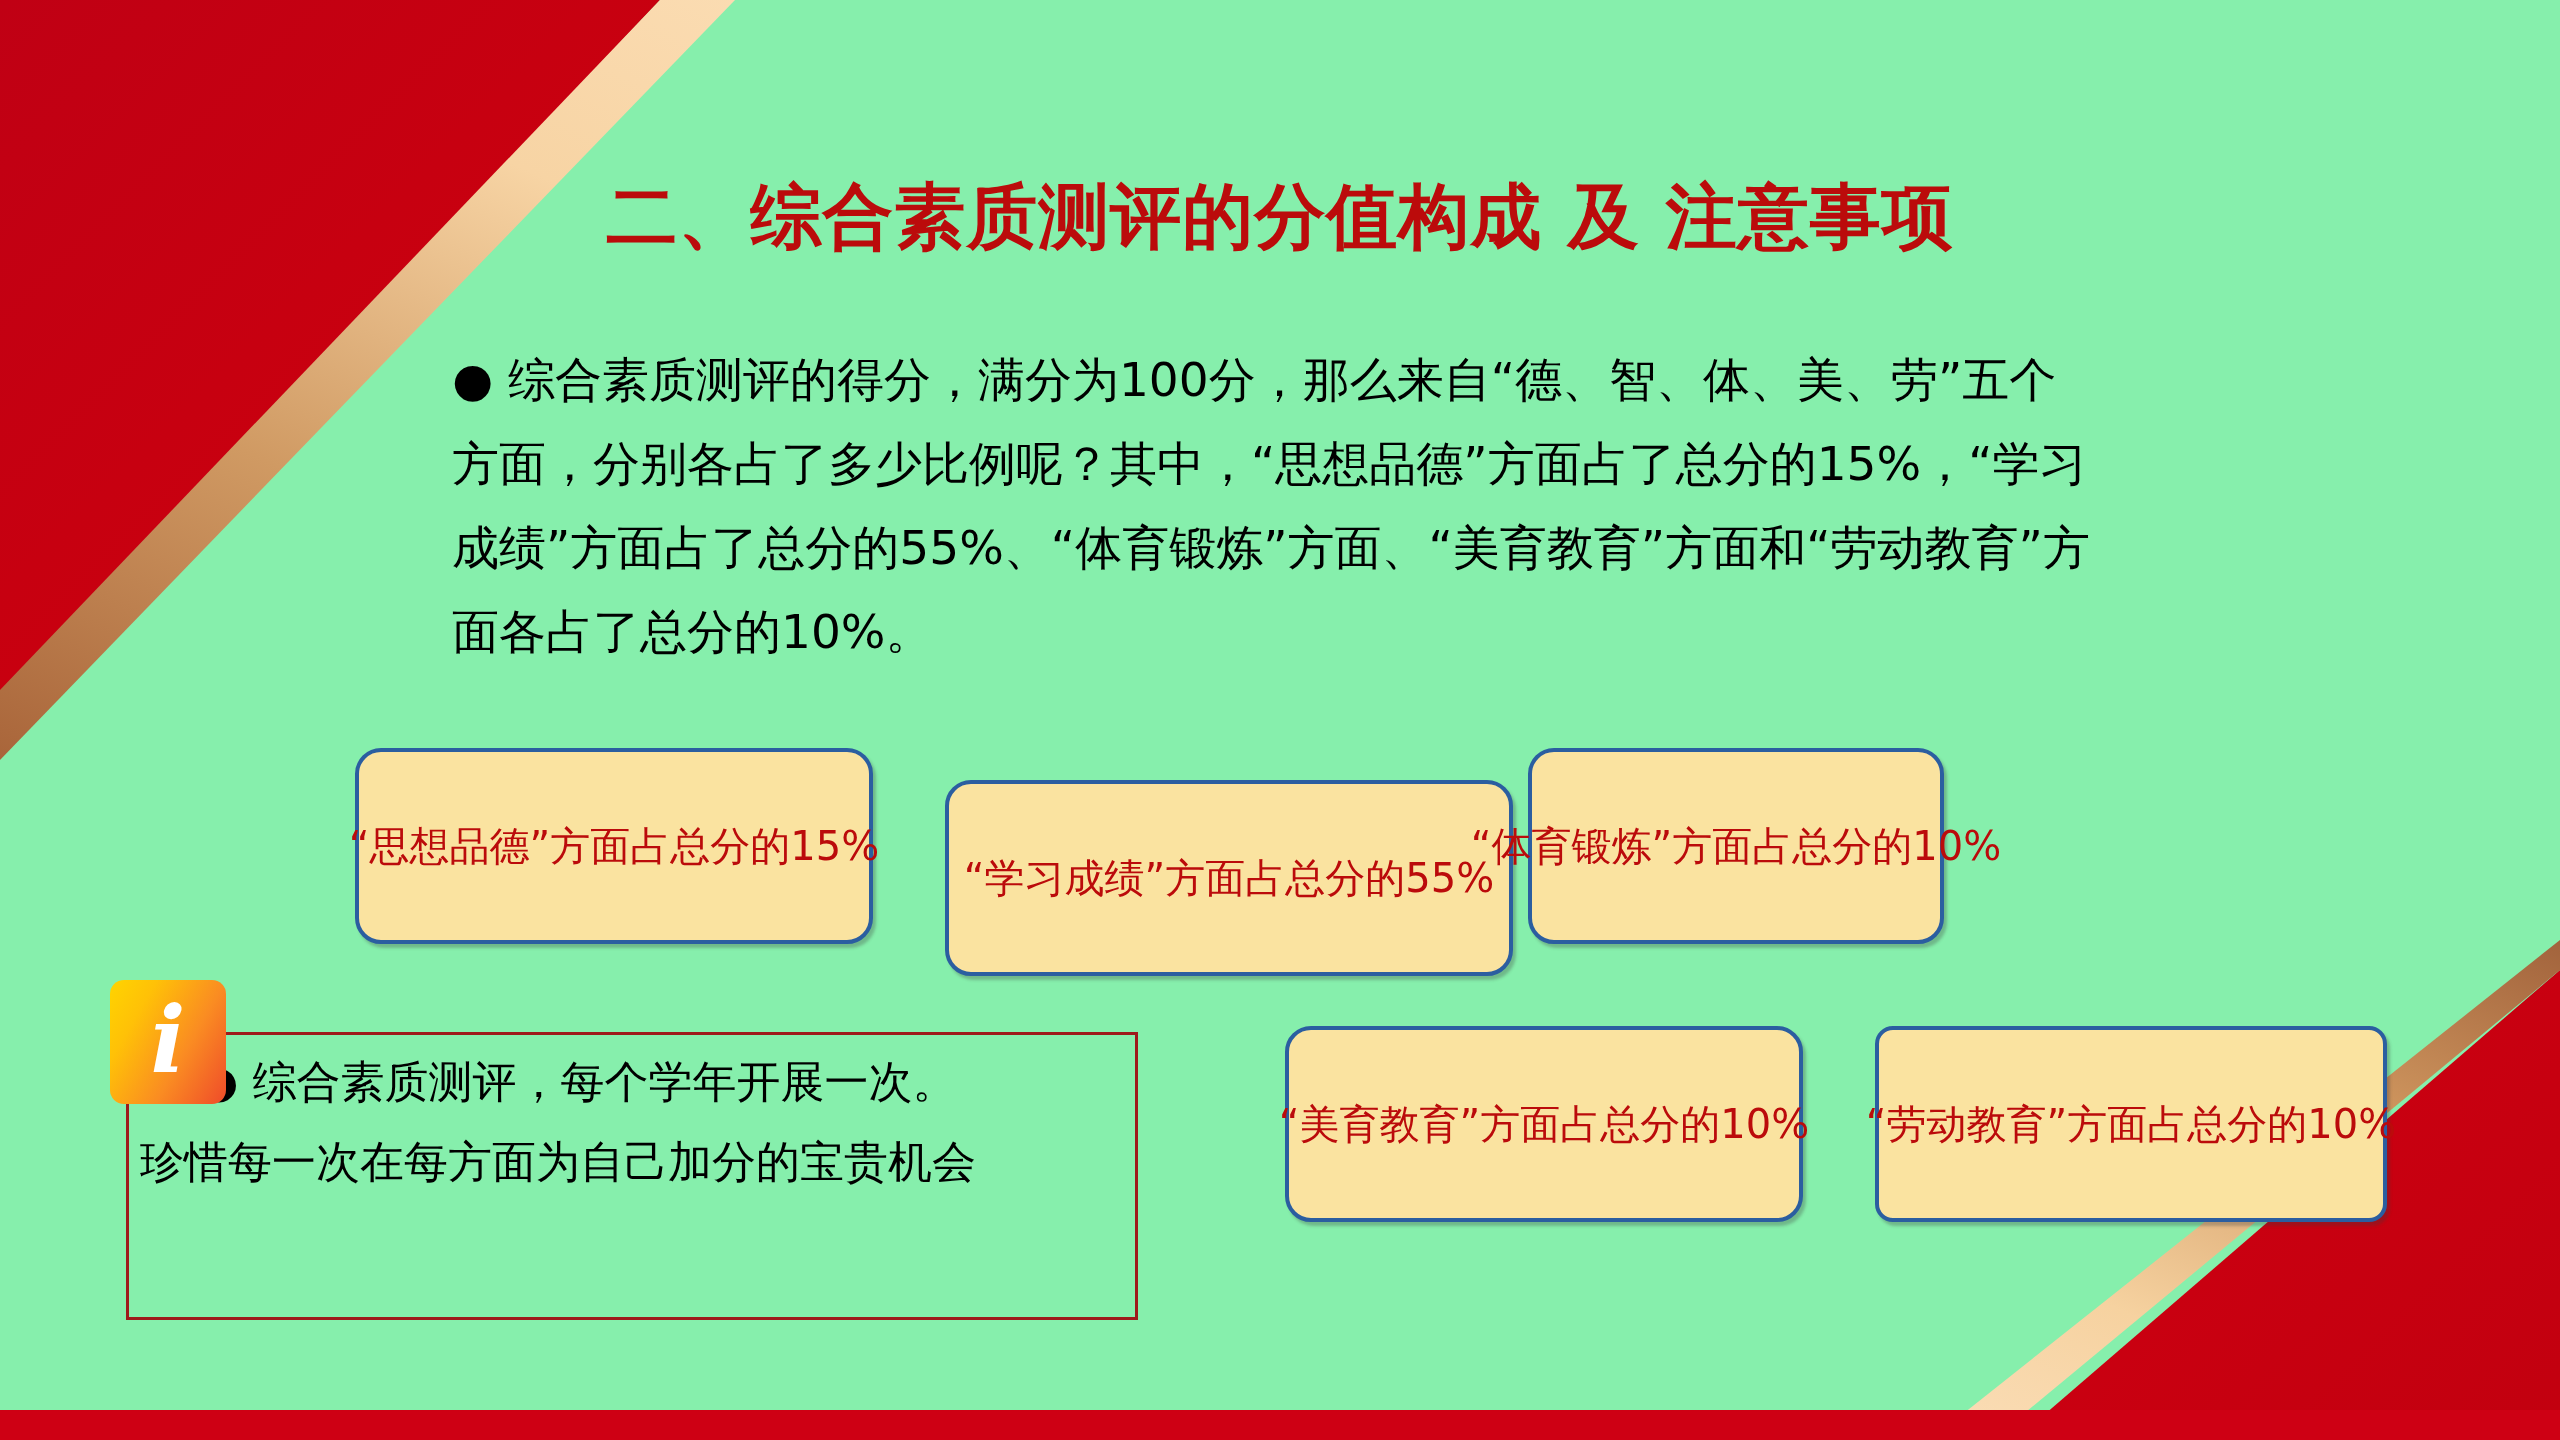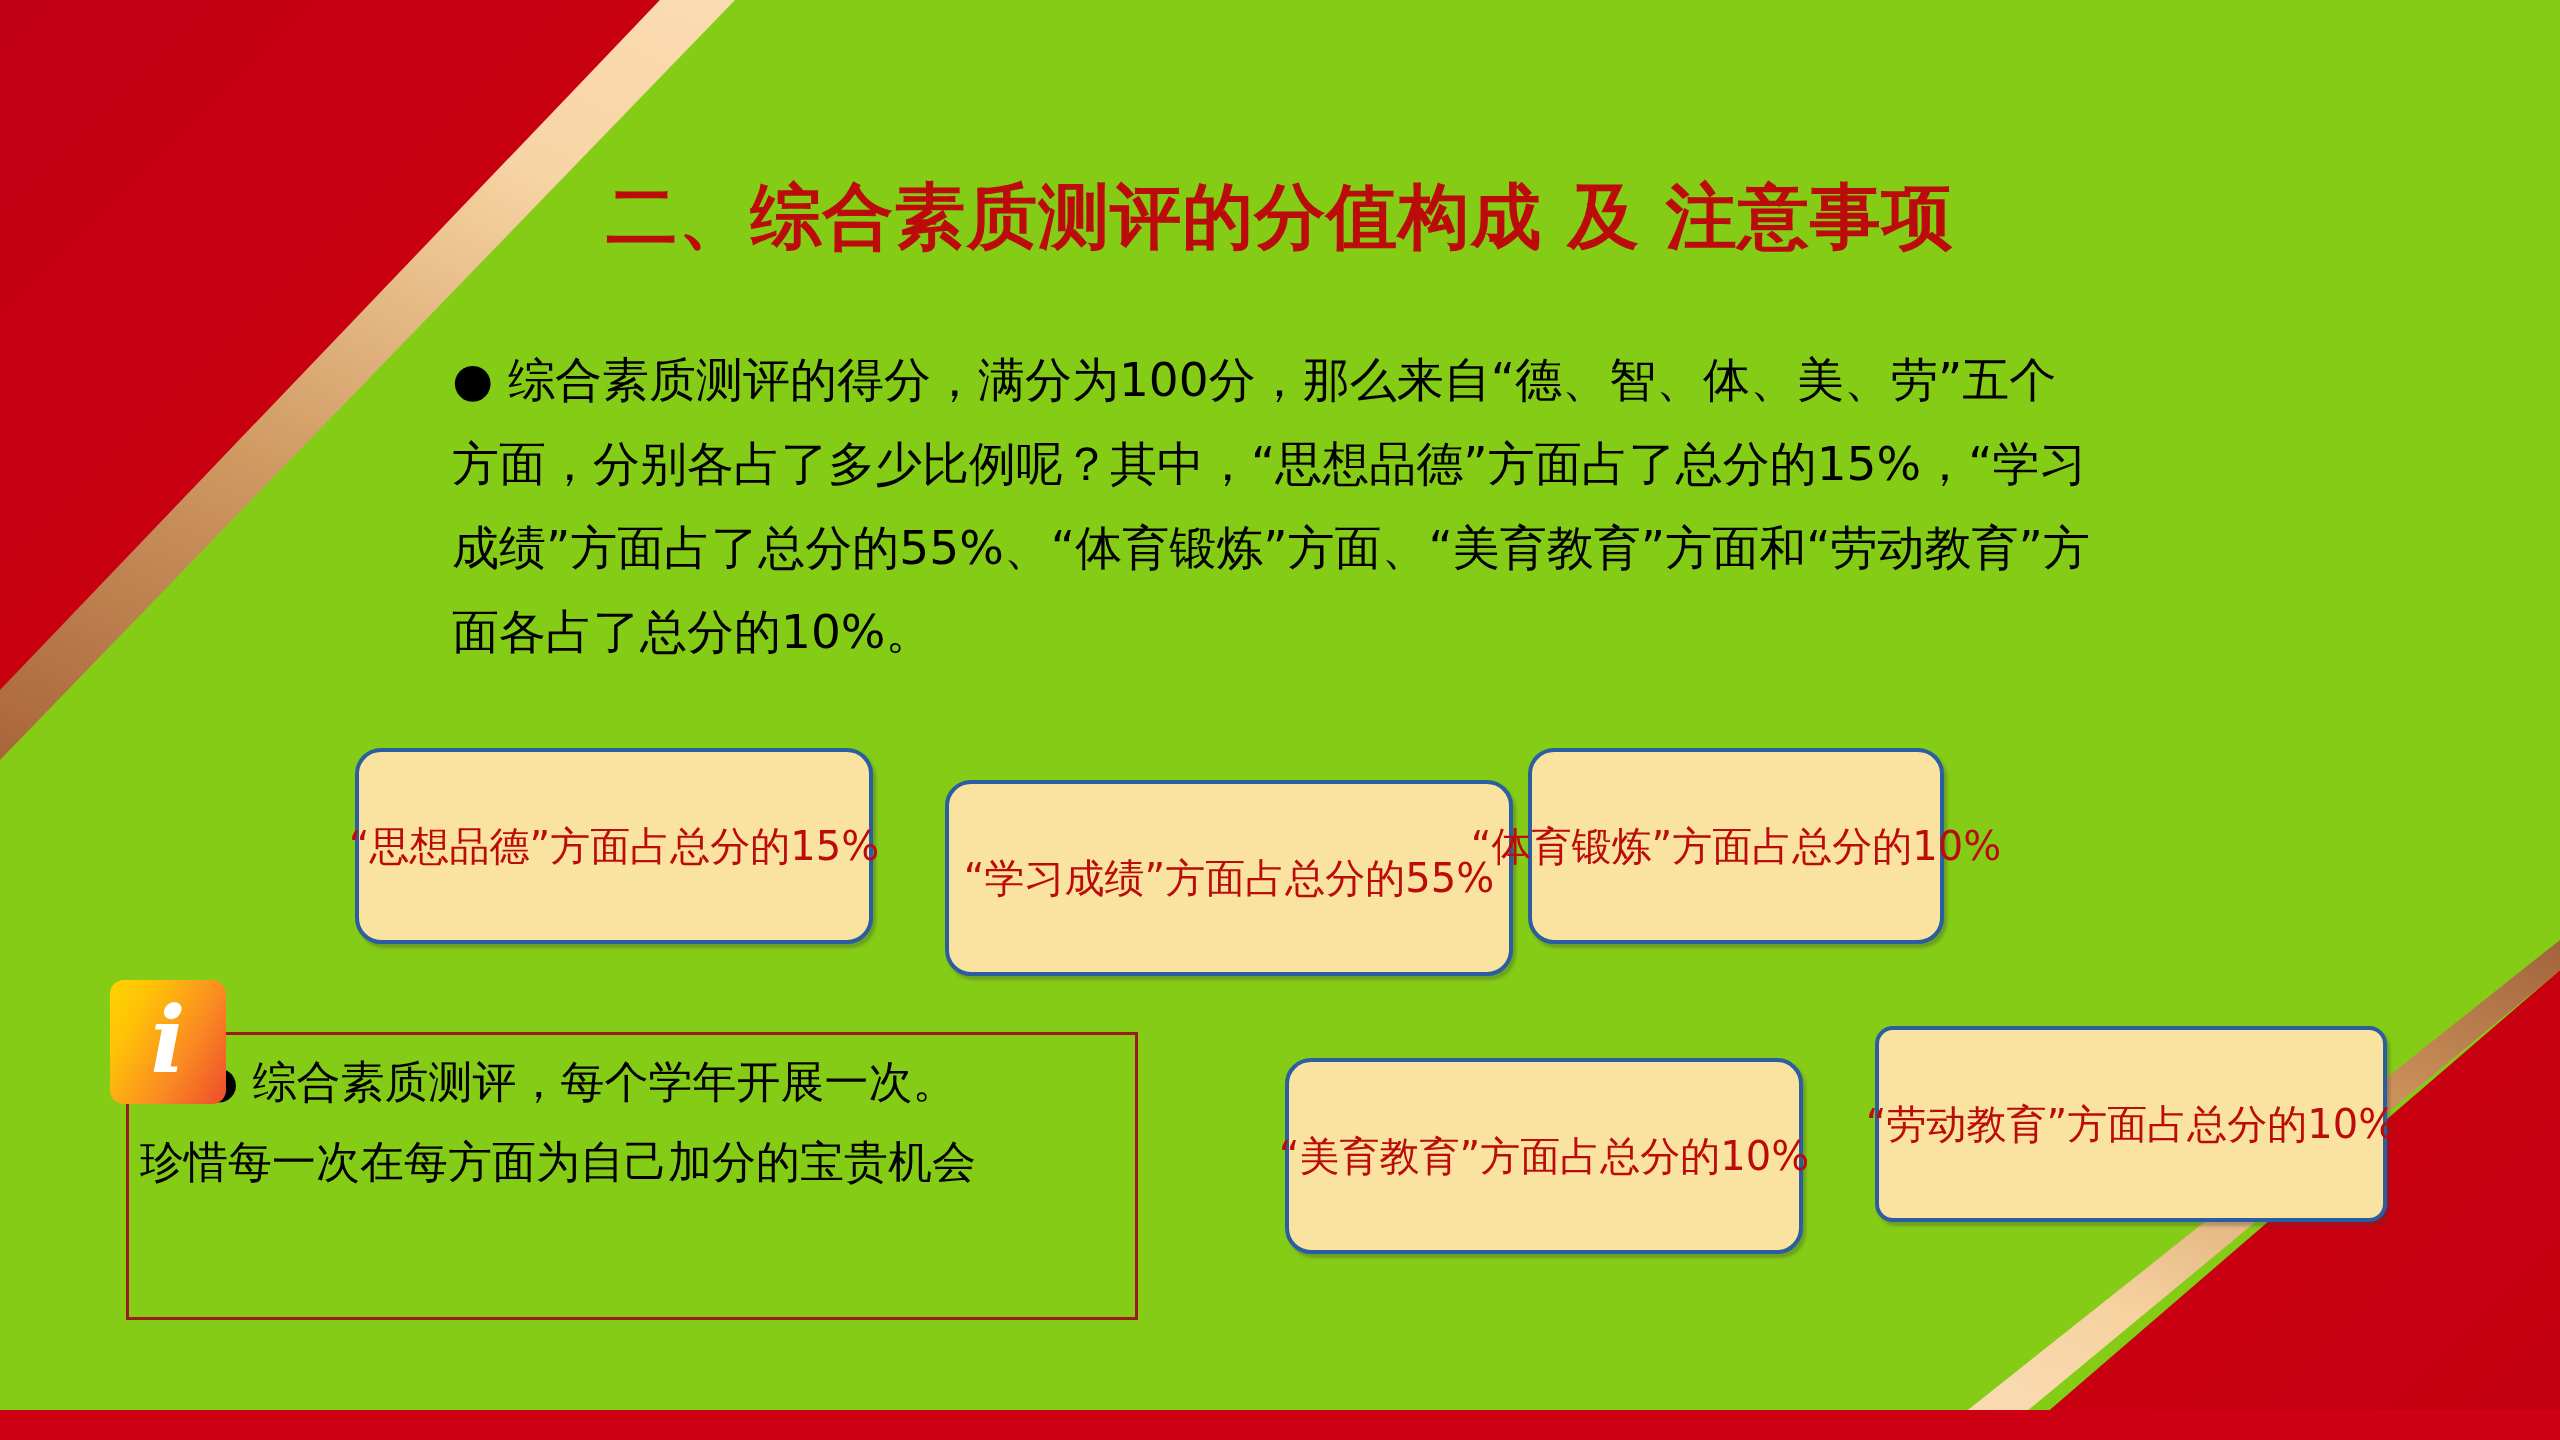--- a/index.html
+++ b/index.html
@@ -7,21 +7,21 @@
     padding: 0;
     background: #ffffff;
   }
   body {
     font-family: "DejaVu Sans", "Liberation Sans", sans-serif;
   }
   #slide {
     position: relative;
     width: 2560px;
     height: 1440px;
-    background: #84cc16;
+    background: #86efac;
     overflow: hidden;
   }
 
   
   .corner-tl-red {
     position: absolute;
     left: 0; top: 0;
     width: 700px; height: 700px;
     background: linear-gradient(135deg, #c00014 0%, #c9000f 55%, #d0010f 100%);
     clip-path: polygon(0 0, 660px 0, 0 700px);
@@ -96,21 +96,21 @@
     flex-direction: row;
     align-items: center;
     justify-content: center;
     box-sizing: border-box;
   }
   .score-box .l1, .score-box .l2 { display: block; white-space: nowrap; }
 
   #box-1 { left: 355px;  top: 748px;  width: 518px; height: 196px; }
   #box-2 { left: 945px;  top: 780px;  width: 568px; height: 196px; }
   #box-3 { left: 1528px; top: 748px;  width: 416px; height: 196px; }
-  #box-4 { left: 1285px; top: 1026px; width: 518px; height: 196px; margin-top: 32px; }
+  #box-4 { left: 1285px; top: 1026px; width: 518px; height: 196px; }
   #box-5 { left: 1875px; top: 1026px; width: 512px; height: 196px; border-radius: 18px; }
 
   
   .note-frame {
     position: absolute;
     left: 126px; top: 1032px;
     width: 1012px; height: 288px;
     border: 3px solid #9e1b1b;
     box-sizing: border-box;
     background: transparent;

